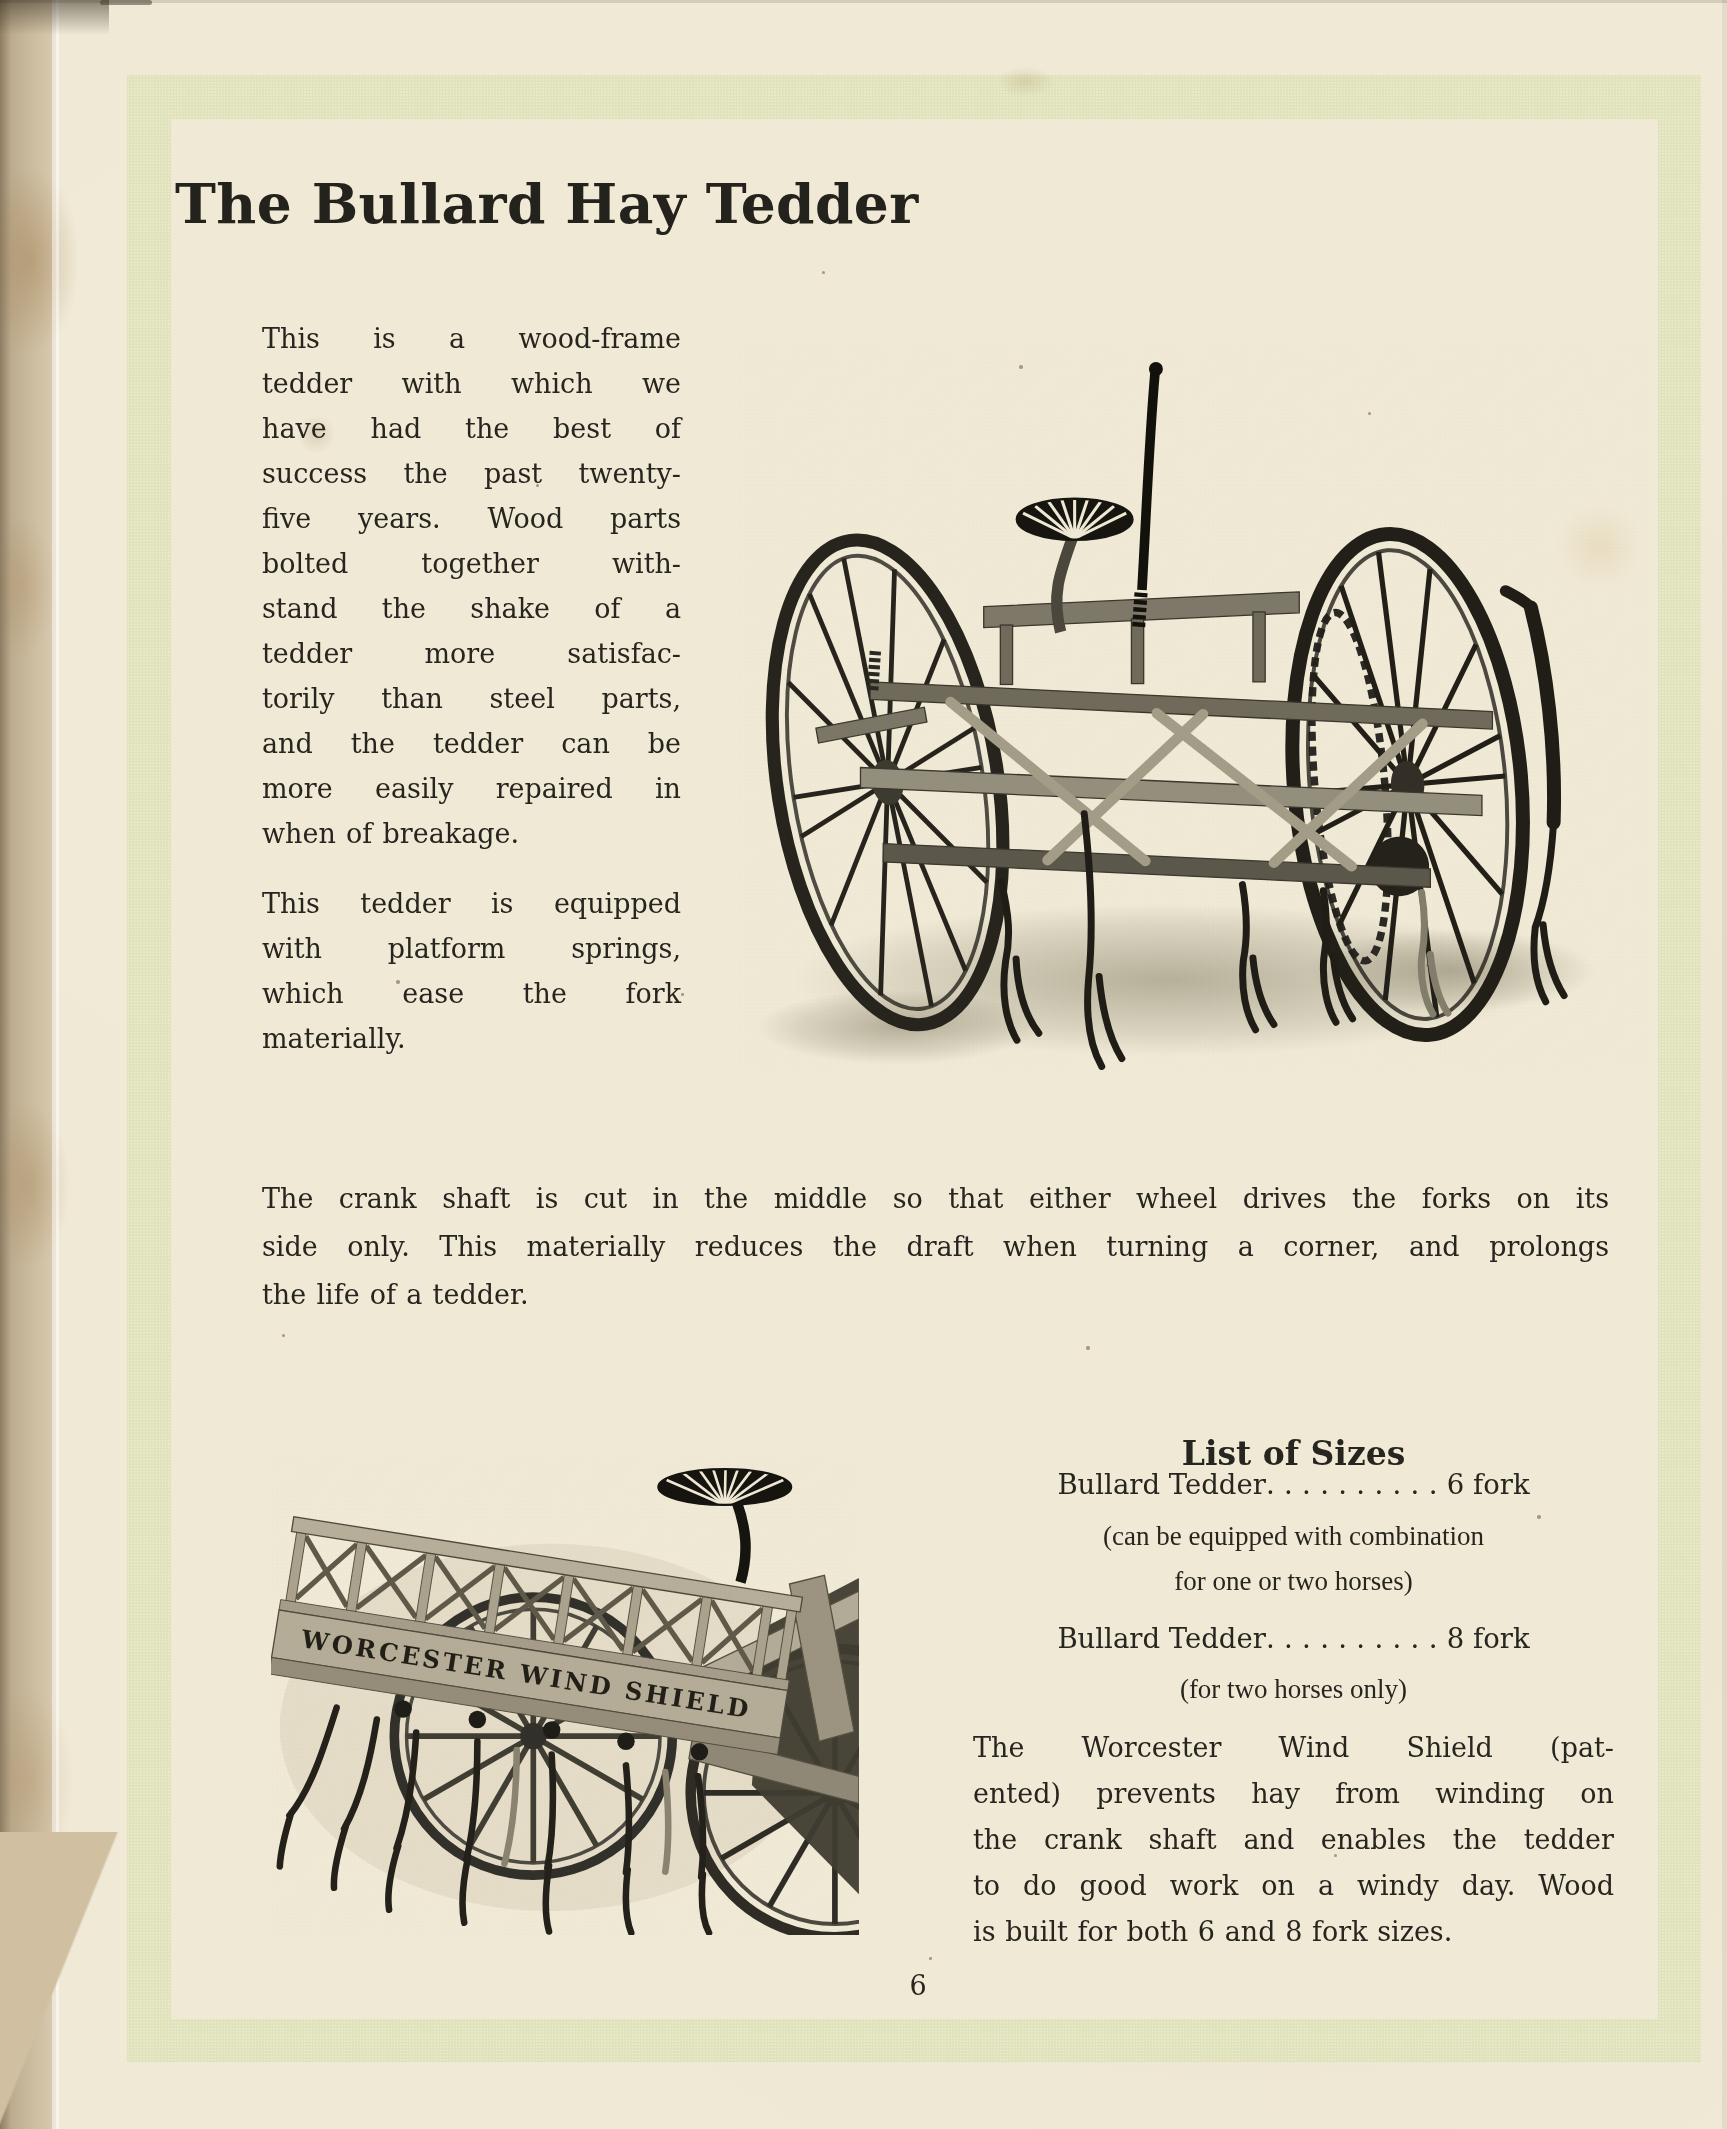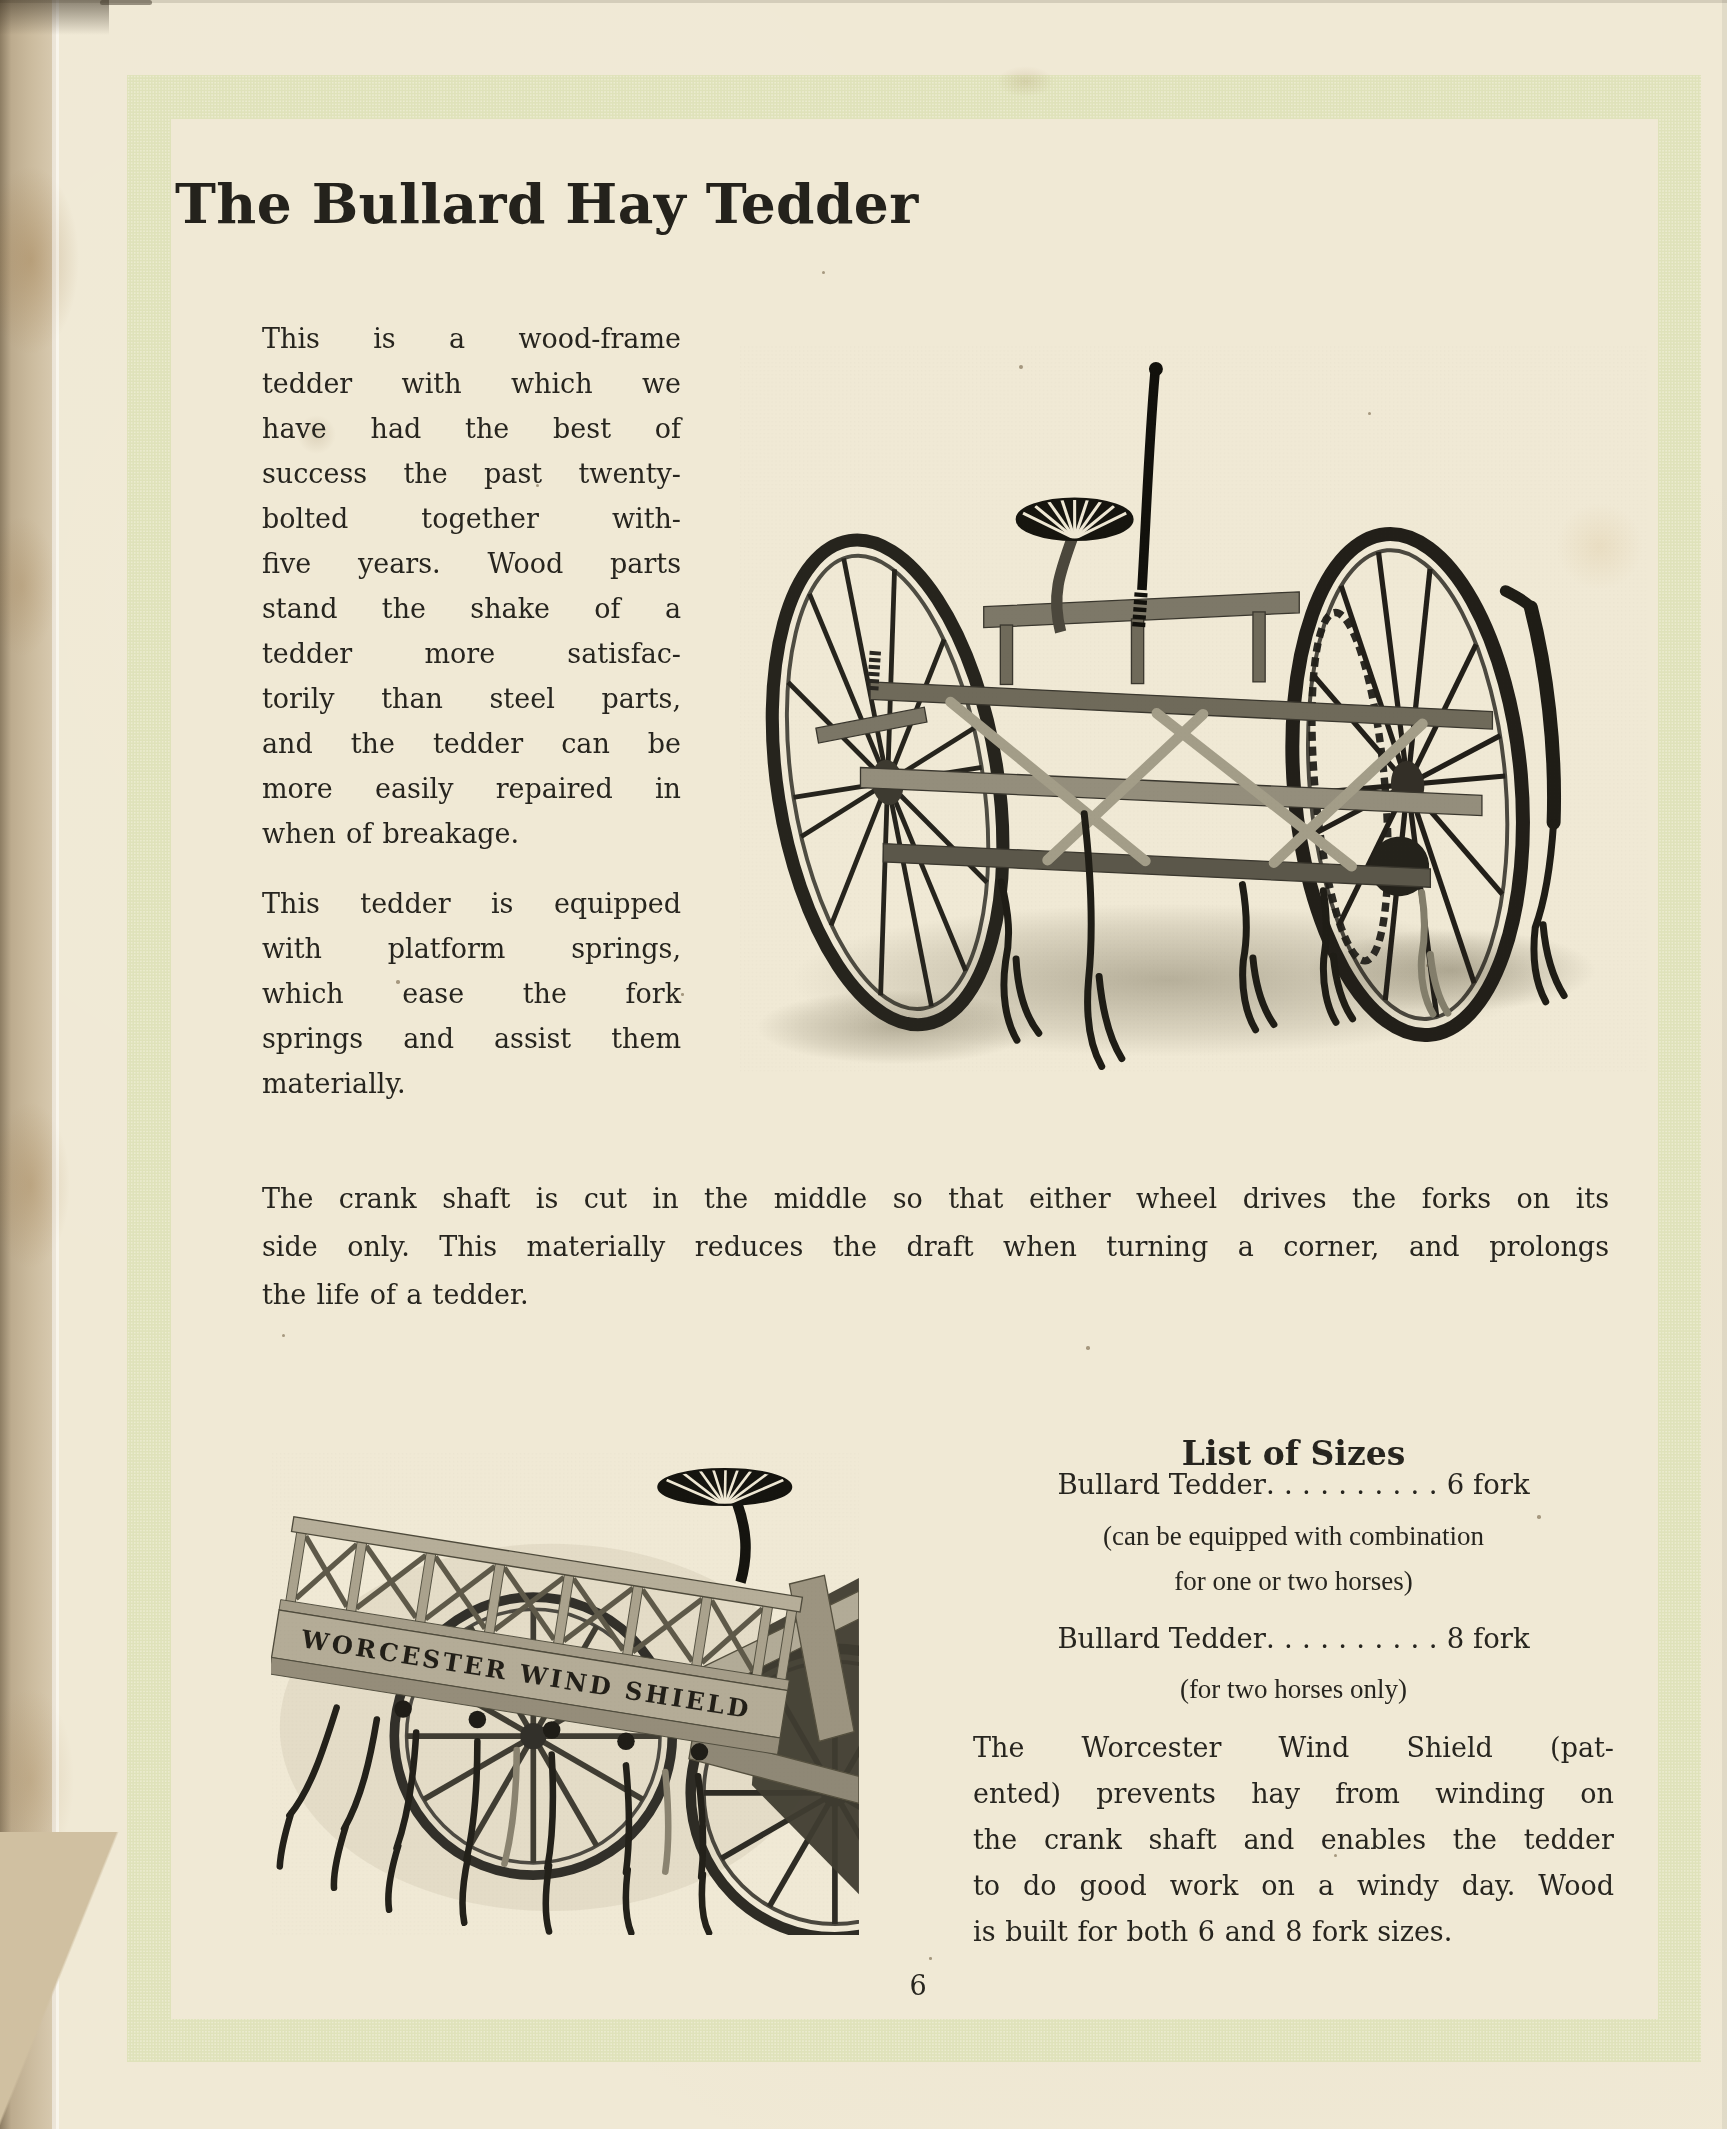--- a/index.html
+++ b/index.html
@@ -140,34 +140,33 @@
   <div class="speck" style="left:1334px;top:1854px;width:3.1px;height:3.1px;"></div>
   <div class="speck" style="left:822px;top:271px;width:3.1px;height:3.1px;"></div>
 
   <div class="page-title">The Bullard Hay Tedder</div>
 
   <div class="col-left para1 justify">
       <div class="line">This is a wood-frame</div>
       <div class="line">tedder with which we</div>
       <div class="line">have had the best of</div>
       <div class="line">success the past twenty-</div>
+      <div class="line">five years.  Wood parts</div>
       <div class="line">bolted together with-</div>
-      <div class="line">five years.  Wood parts</div>
       <div class="line">stand the shake of a</div>
       <div class="line">tedder more satisfac-</div>
       <div class="line">torily than steel parts,</div>
       <div class="line">and the tedder can be</div>
       <div class="line">more easily repaired in</div>
       <div class="line">when of breakage.</div>
     </div>
   <div class="col-left para2 justify">
       <div class="line">This tedder is equipped</div>
       <div class="line">with platform springs,</div>
       <div class="line">which ease the fork</div>
-      <div class="line">springs and assist them</div>
       <div class="line">materially.</div>
     </div>
 
   <div class="illus main-illus" role="img" aria-label="Bullard Hay Tedder machine, halftone photograph">
     <svg viewBox="0 0 2080 1662" xmlns="http://www.w3.org/2000/svg">
       <defs>
         <radialGradient id="shG" cx="50%" cy="50%" r="50%">
           <stop offset="0%" stop-color="rgba(125,118,96,0.5)"></stop>
           <stop offset="70%" stop-color="rgba(125,118,96,0.18)"></stop>
           <stop offset="100%" stop-color="rgba(125,118,96,0)"></stop>

